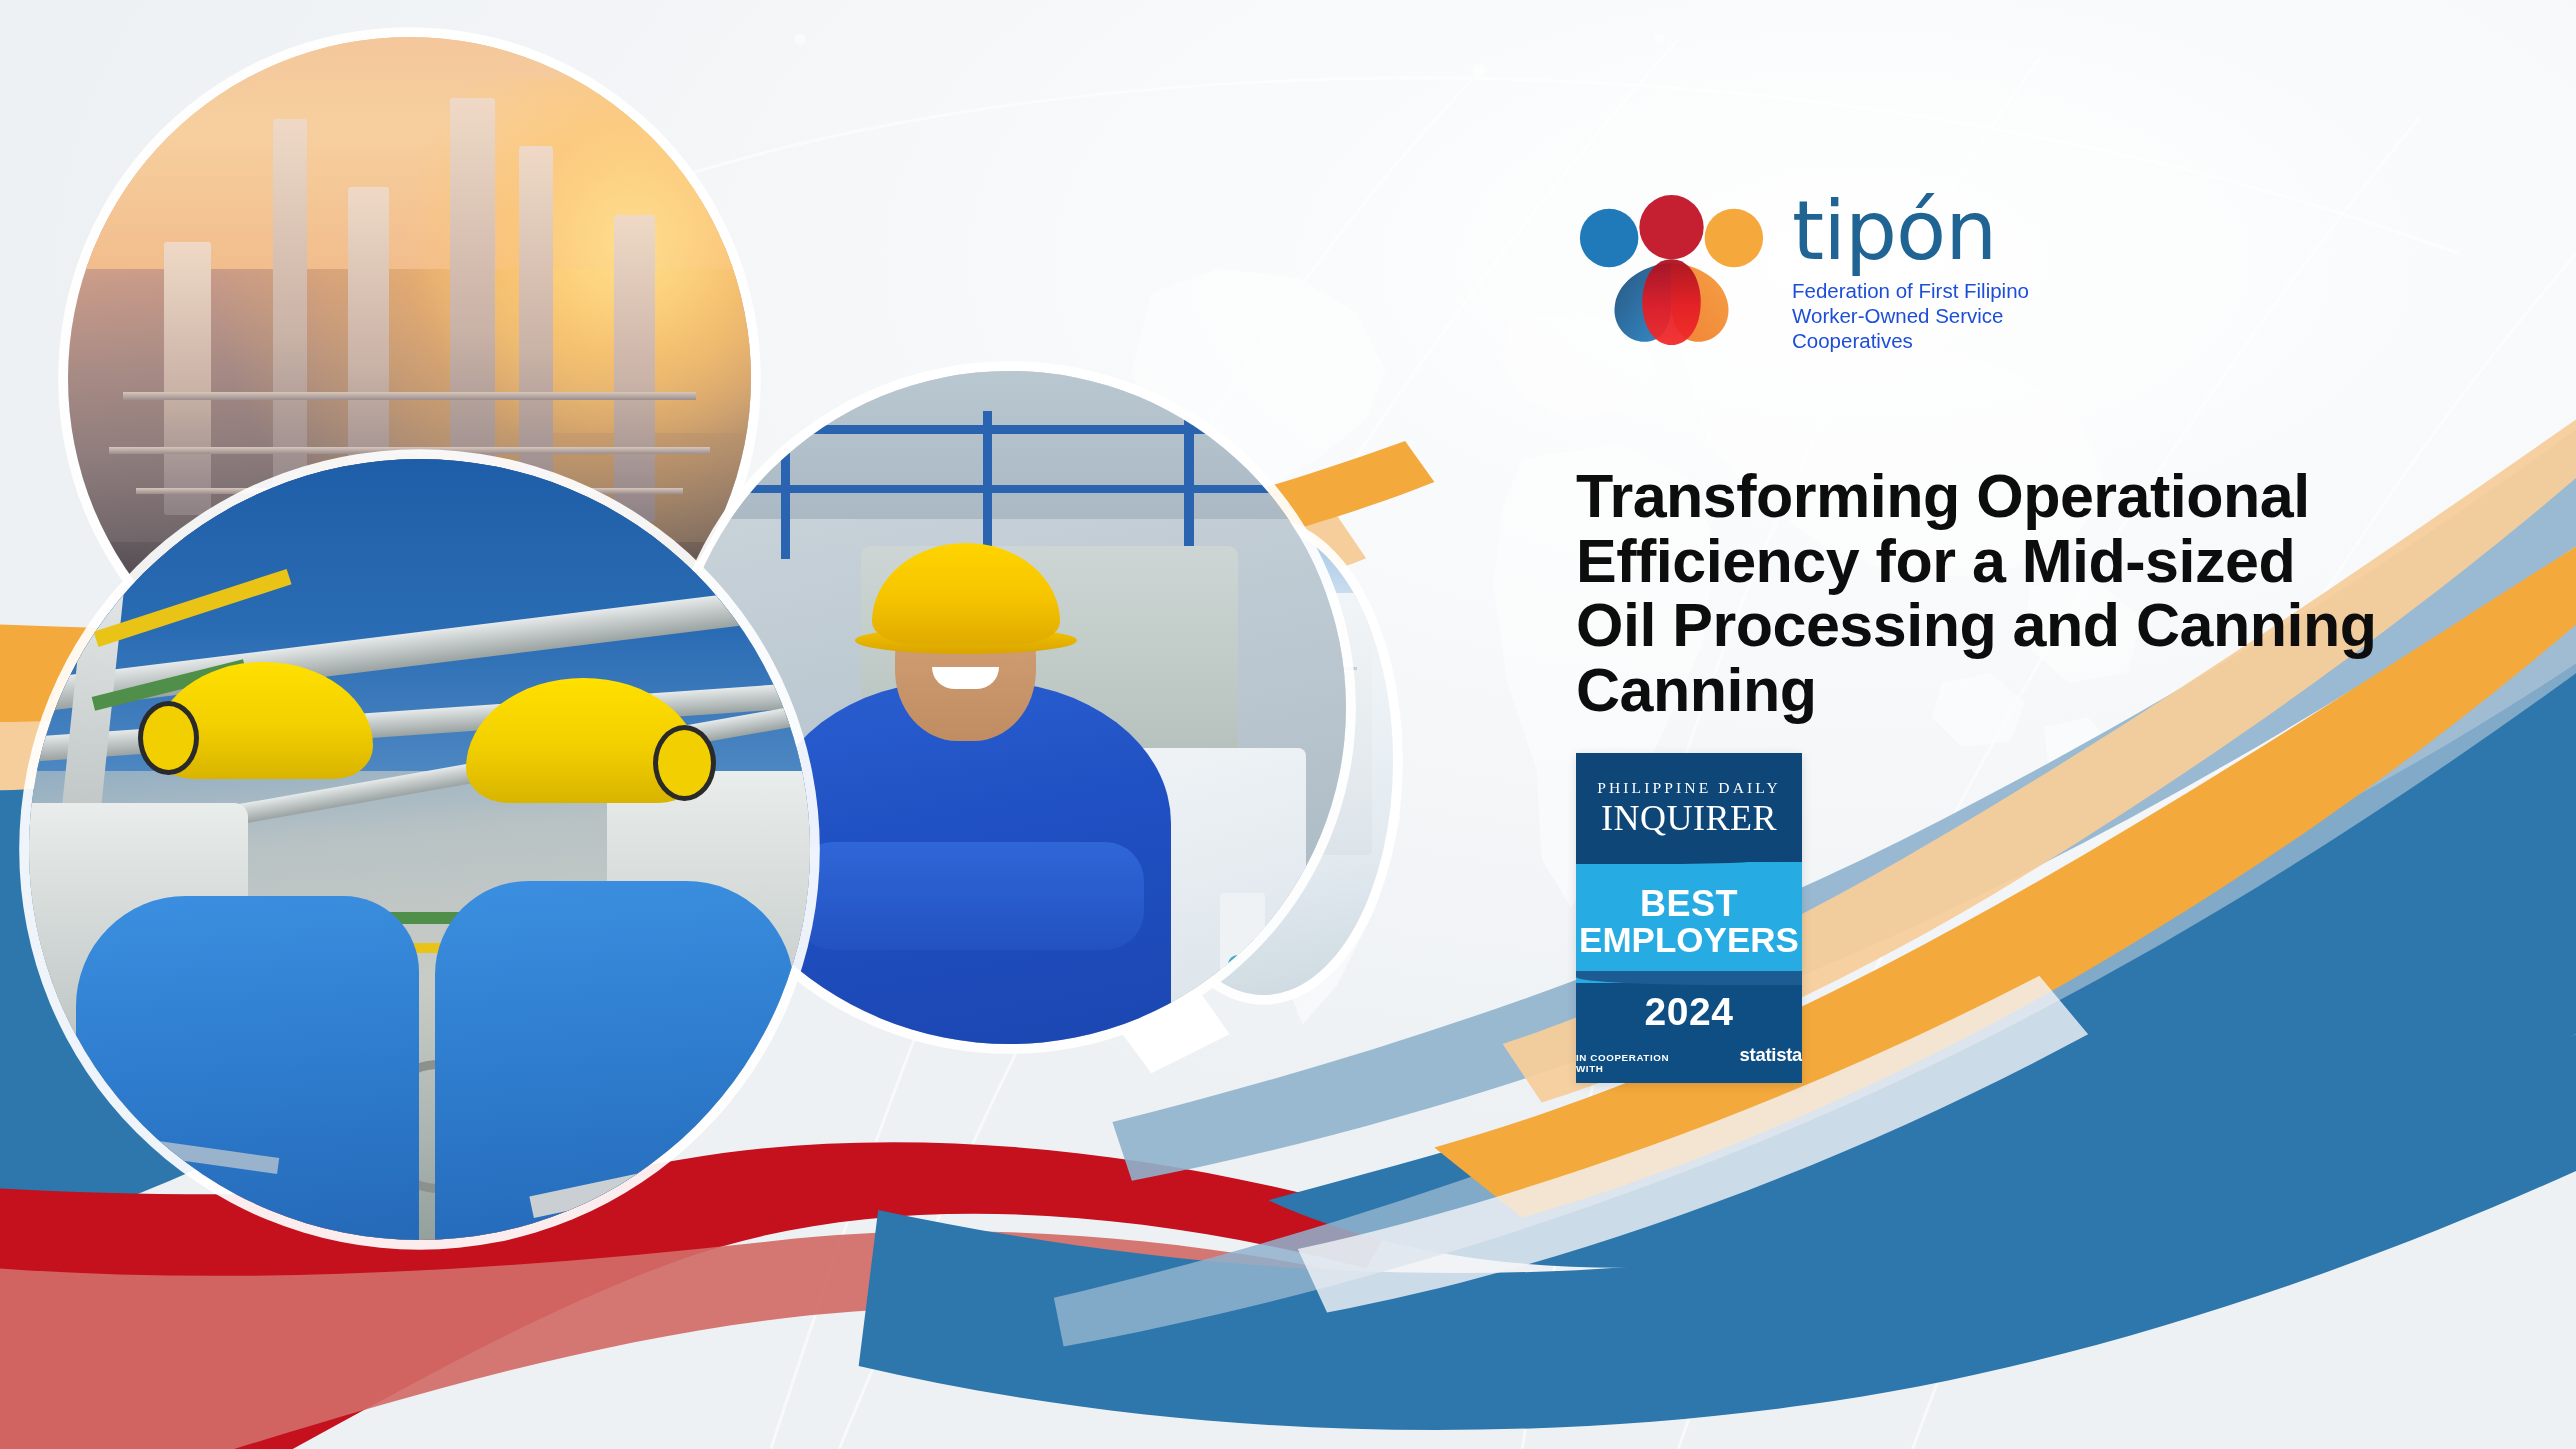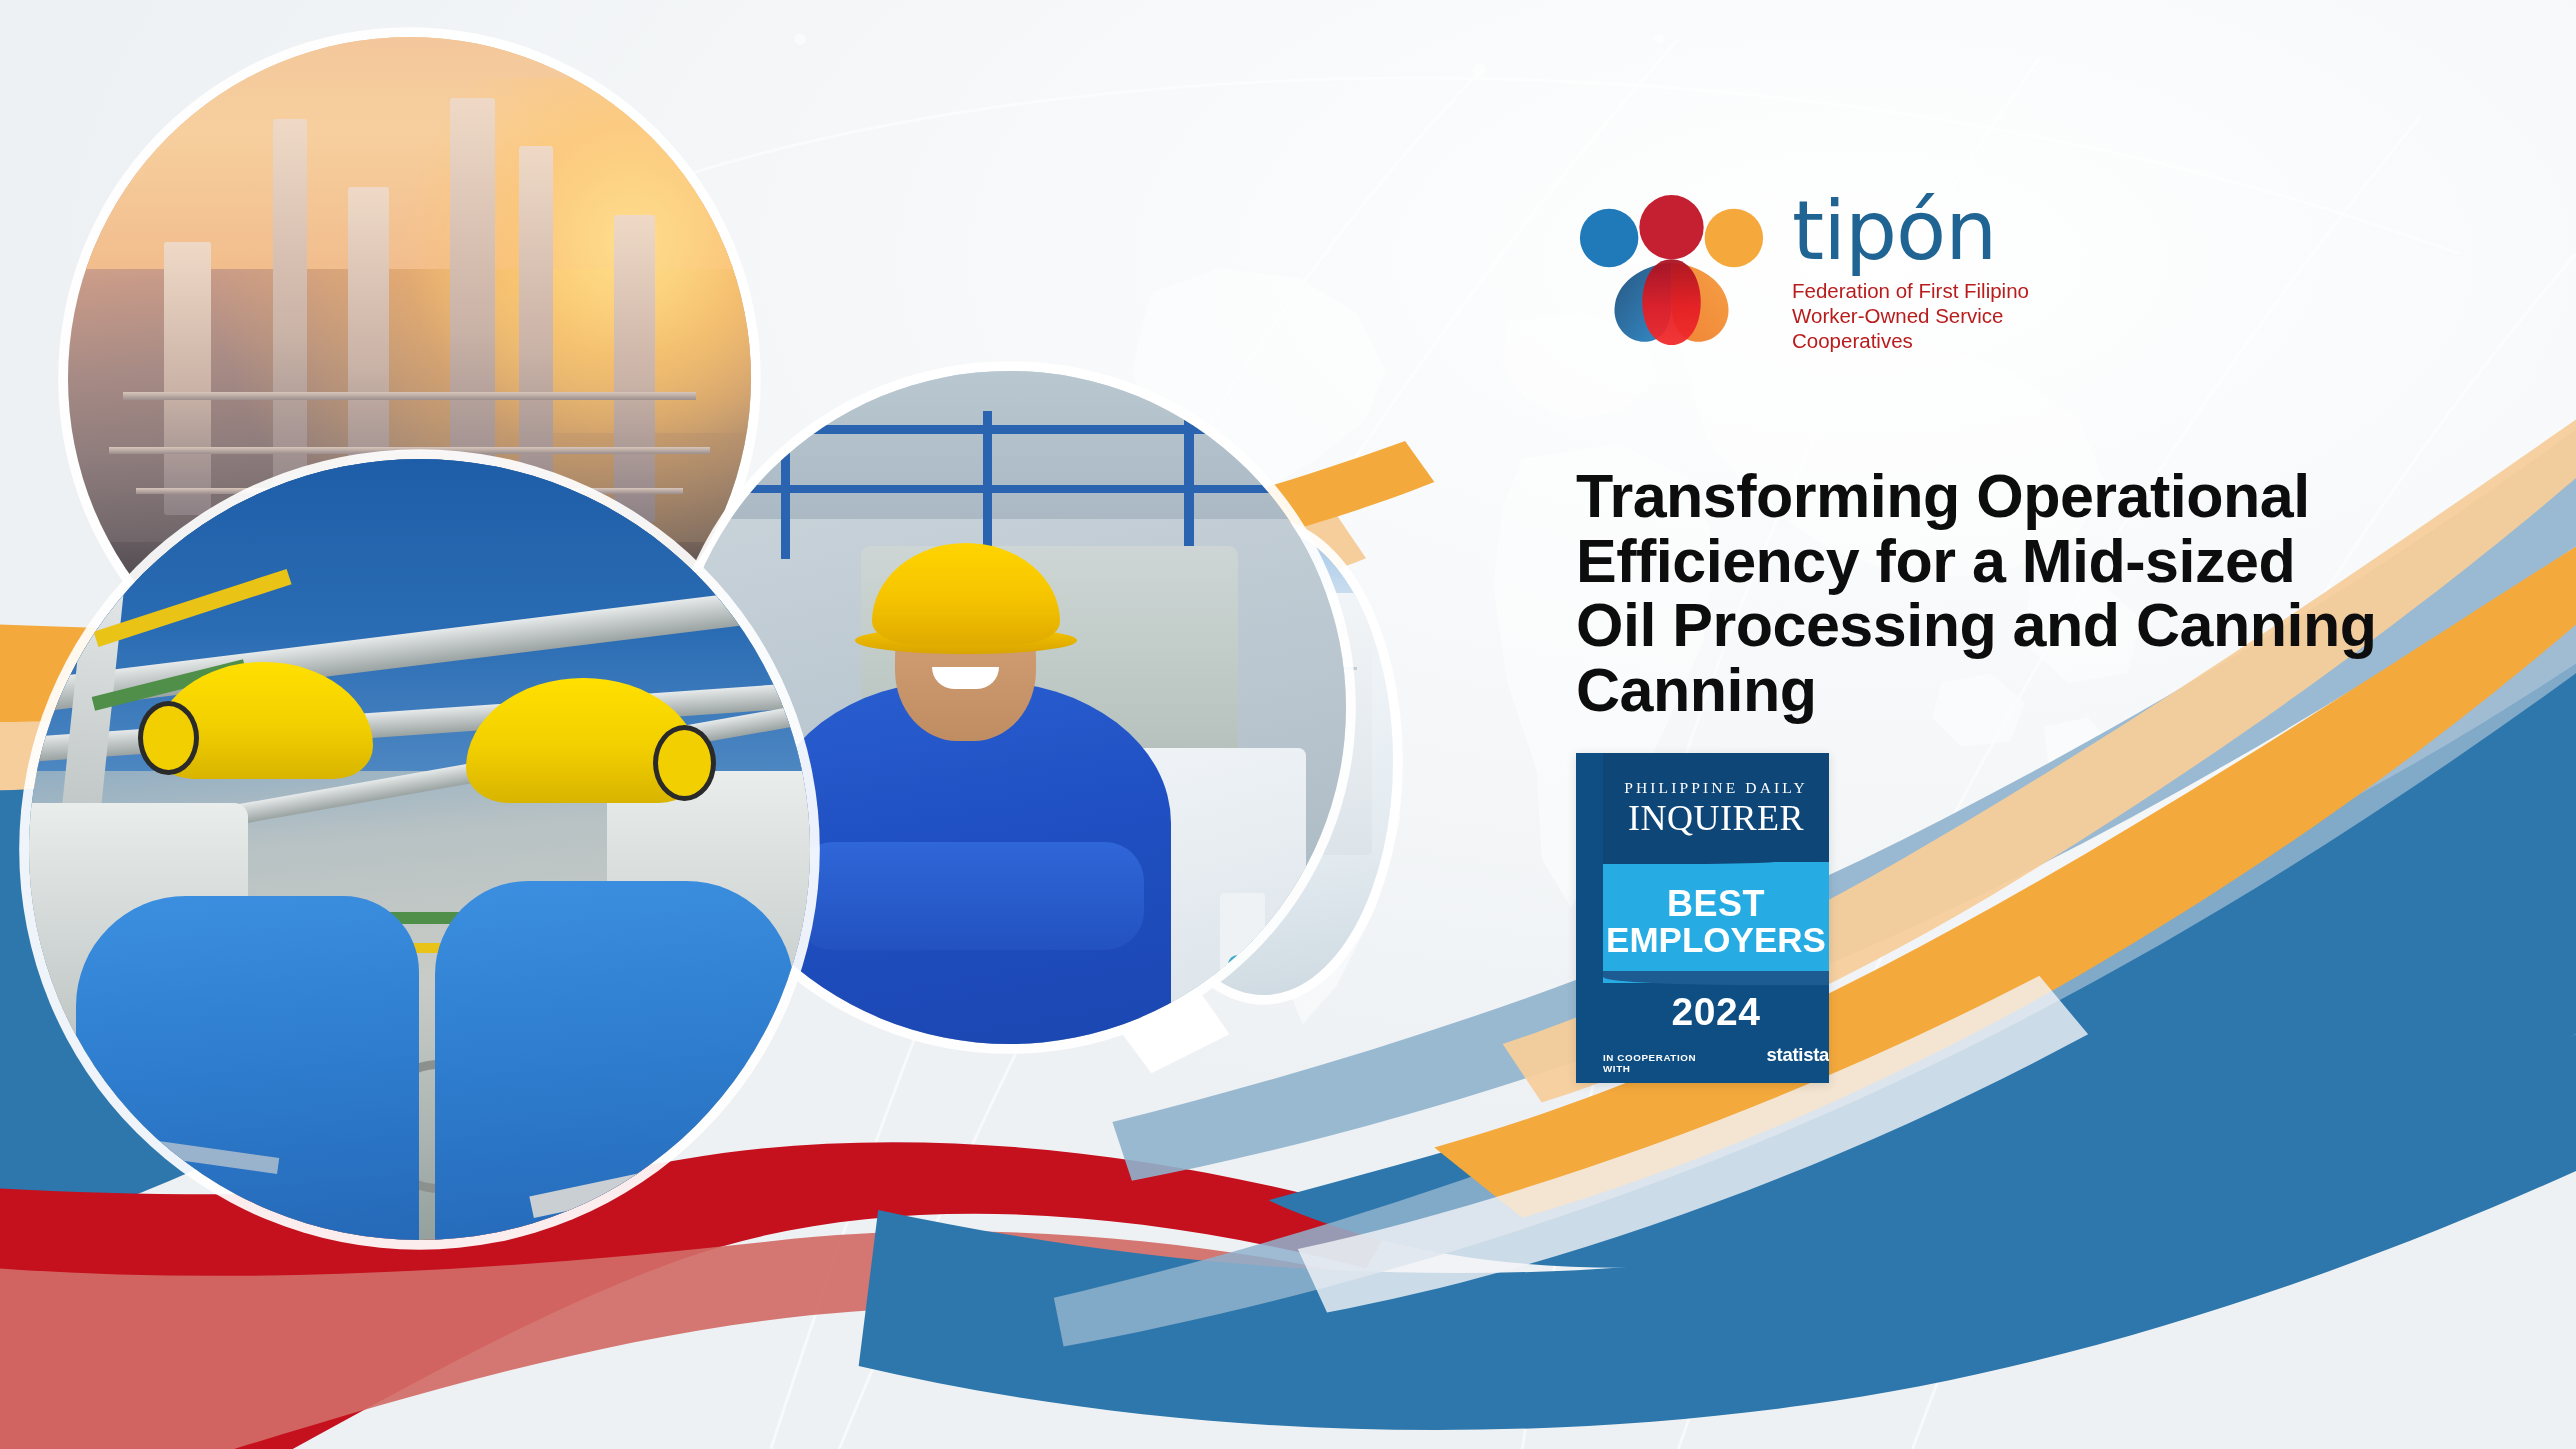--- a/index.html
+++ b/index.html
@@ -118,30 +118,30 @@
 
   
   .content{position:absolute;left:1576px;top:0;width:976px;height:100%;z-index:8;}
 
   
   .logo{position:absolute;left:0;top:195px;display:flex;align-items:flex-start;gap:25px;justify-content:center;}
   .logo-mark{position:relative;width:191px;height:156px;flex:none;}
   .logo-text{padding-top:2px;}
   .logo-word{font-size:82px;line-height:.82;color:#1f6493;font-weight:400;letter-spacing:-1px;
     font-family:"DejaVu Sans","Liberation Sans",sans-serif;}
-  .logo-tag{margin-top:13.7px;font-size:20.5px;line-height:1.22;color:#b91c1c;font-weight:400;
+  .logo-tag{margin-top:13.7px;font-size:20.5px;line-height:1.22;color:#1d4ed8;font-weight:400;
     font-family:"Liberation Sans",sans-serif;}
 
   
   .headline{position:absolute;left:0;top:423px;width:917px;
     font-size:61px;line-height:1.06;font-weight:700;color:#0d0d0d;letter-spacing:-0.5px;}
 
   
   .badge{position:absolute;left:0;top:753px;width:226px;height:330px;
-    background:#0e4e82;box-shadow:0 2px 9.8px rgba(0,0,0,.12);overflow:hidden;padding-left:27px;}
+    background:#0e4e82;box-shadow:0 2px 9.8px rgba(0,0,0,.12);overflow:hidden;}
   .badge-top{position:relative;height:109px;background:#0e4678;
     display:flex;flex-direction:column;align-items:center;justify-content:center;color:#fff;}
   .badge-pdi{font-size:15.6px;letter-spacing:3.1px;font-family:"Liberation Serif","DejaVu Serif",serif;}
   .badge-inq{font-size:36px;letter-spacing:0.5px;line-height:1;margin-top:2.9px;
     font-family:"Liberation Serif","DejaVu Serif",serif;}
   .badge-mid{position:relative;height:121px;background:#26ace3;color:#fff;
     display:flex;flex-direction:column;align-items:center;justify-content:center;}
   .badge-mid::before{content:"";position:absolute;left:0;top:-13.7px;width:100%;height:15.6px;
     background:#0e4678;border-radius:0 0 60% 0;}
   .badge-best{font-size:36px;font-weight:700;line-height:1;letter-spacing:0.5px;}

